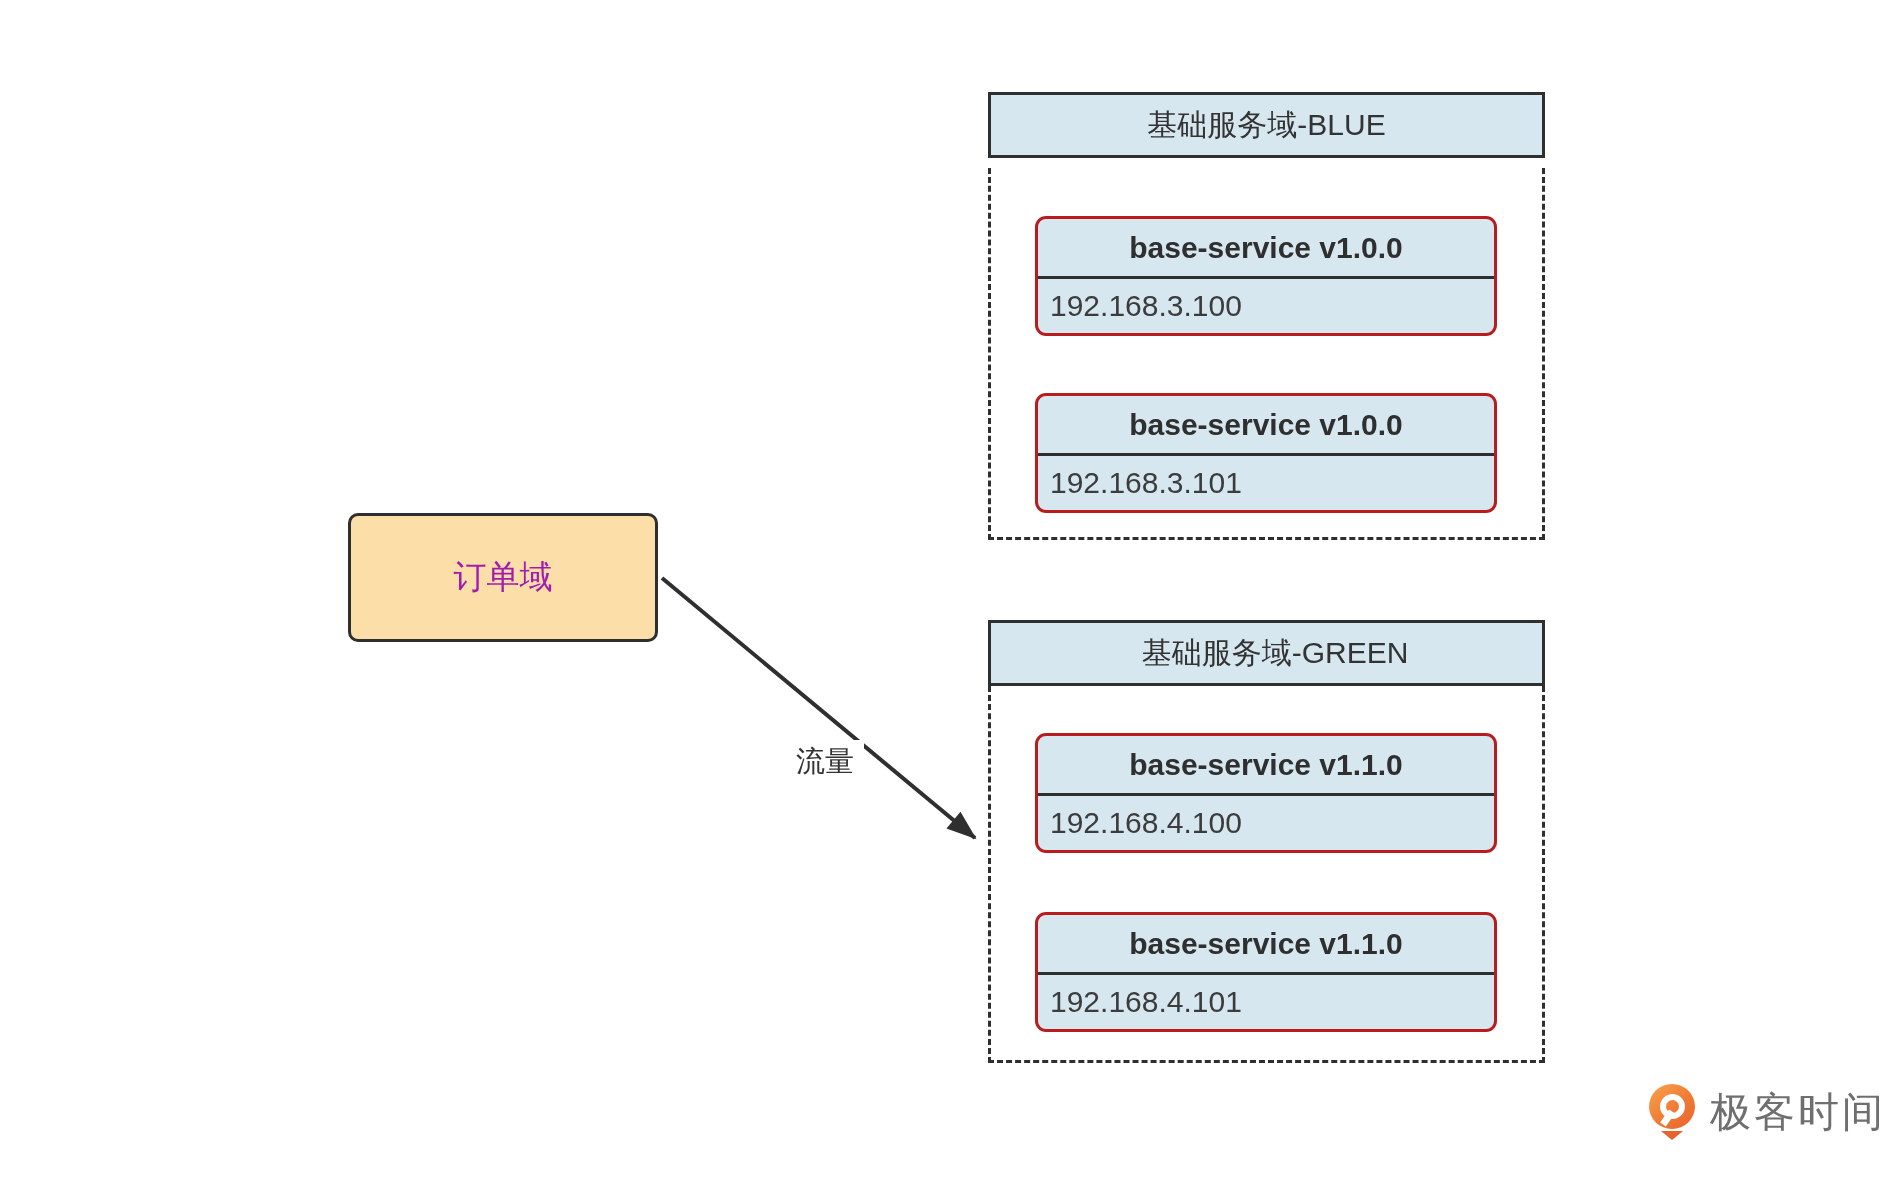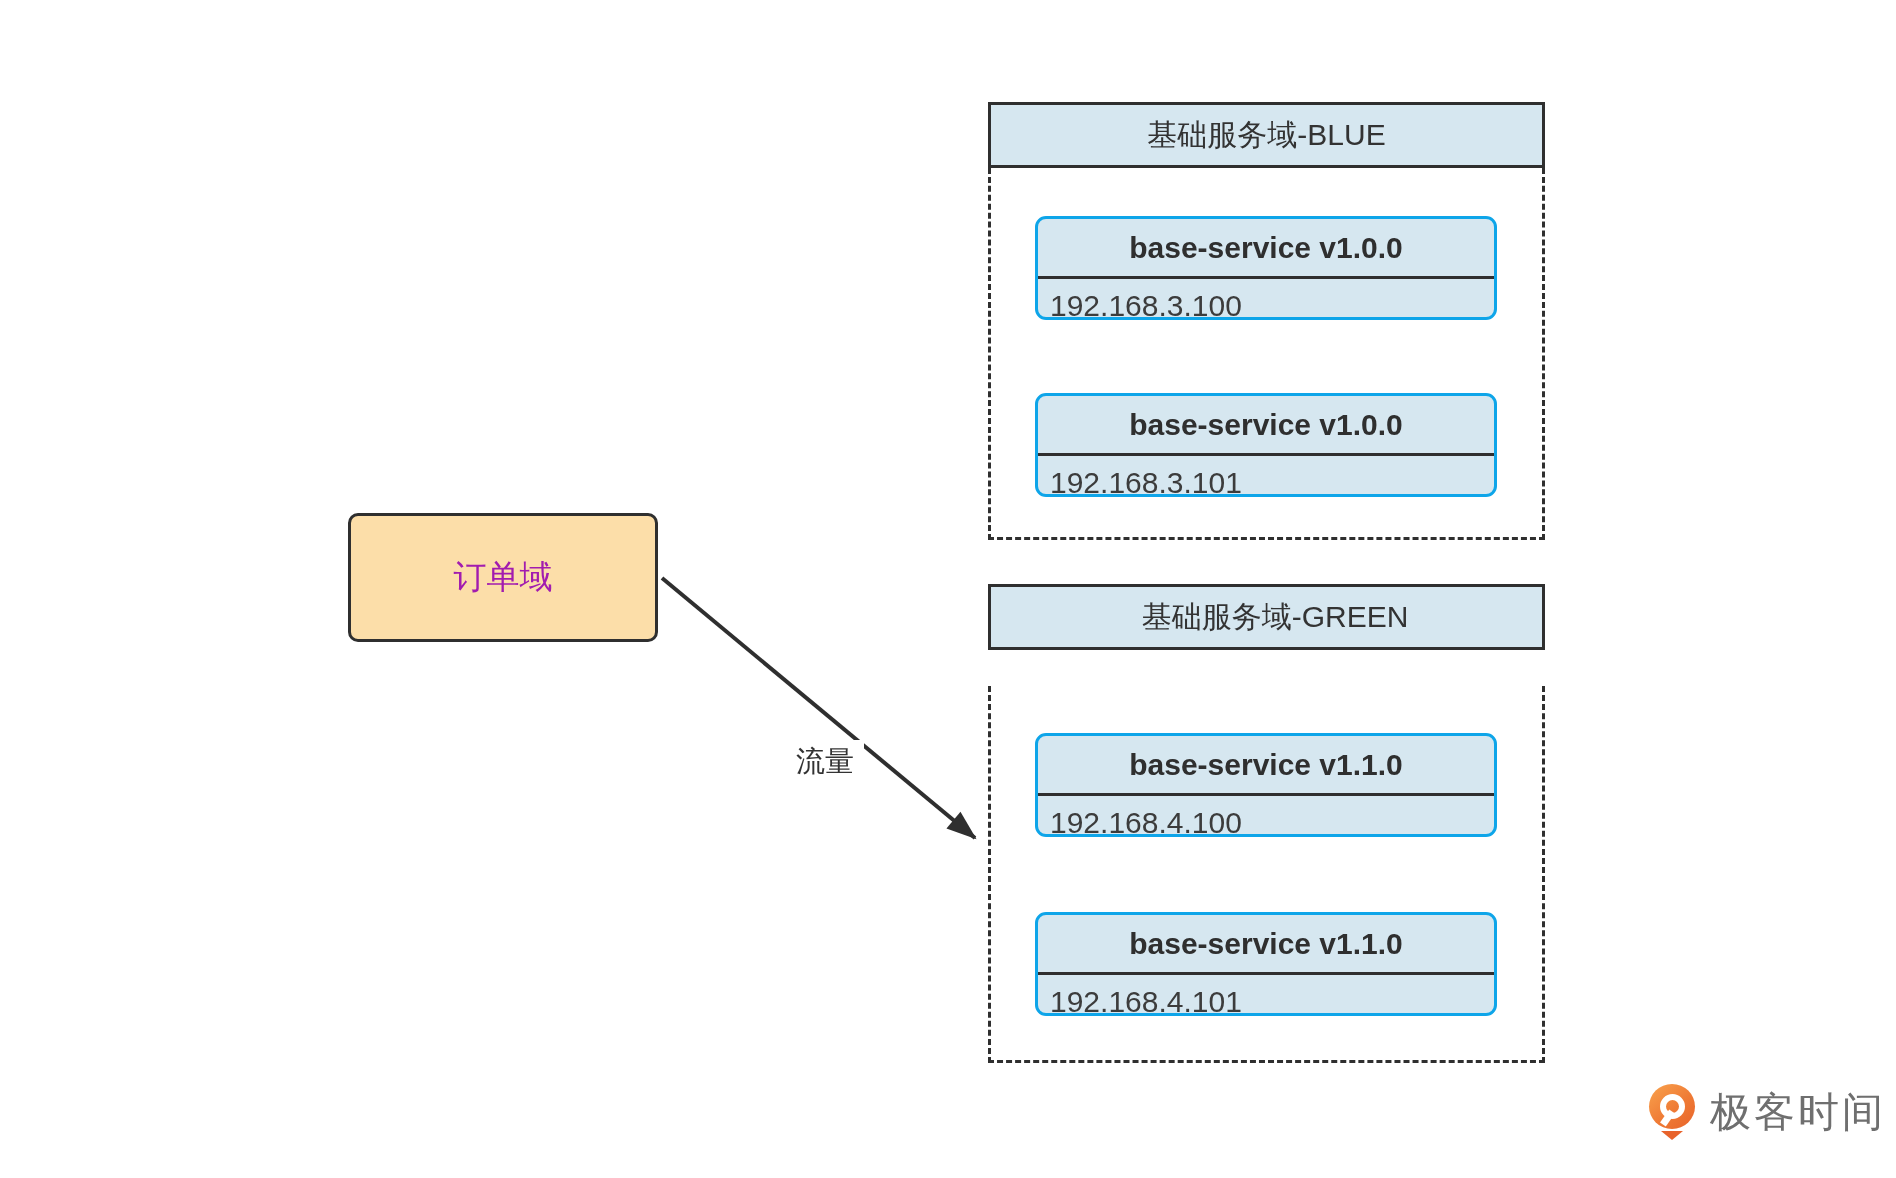--- a/index.html
+++ b/index.html
@@ -43,31 +43,31 @@
     font-size:30px; color:#333333;
   }
   .domain-body {
     position:absolute;
     width:557px;
     border:3px dashed #2F2F2F;
     border-top:none;
     box-sizing:border-box;
     background:transparent;
   }
-  .blue-title  { left:988px; top:102px; }
+  .blue-title  { left:988px; top:92px; }
   .blue-body   { left:988px; top:168px; height:372px; }
-  .green-title { left:988px; top:584px;padding-left:17px; }
+  .green-title { left:988px; top:620px;padding-left:17px; }
   .green-body  { left:988px; top:686px; height:377px; }
 
   
   .service {
     position:absolute;
-    width:462px; height:104px;
+    width:462px; height:120px;
     background:#D6E7F0;
-    border:3px solid #0ea5e9;
+    border:3px solid #b91c1c;
     border-radius:11px;
     box-sizing:border-box;
     overflow:hidden;
   }
   .service-name {
     height:57px;
     border-bottom:3px solid #2F2F2F;
     display:flex; align-items:center; justify-content:center;
     font-weight:bold; font-size:30px; color:#2F2F2F;
   }

